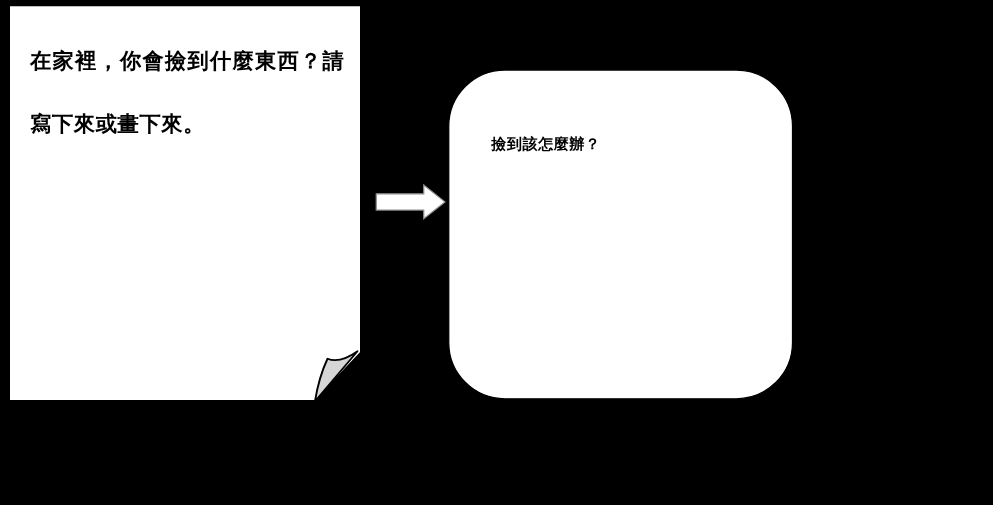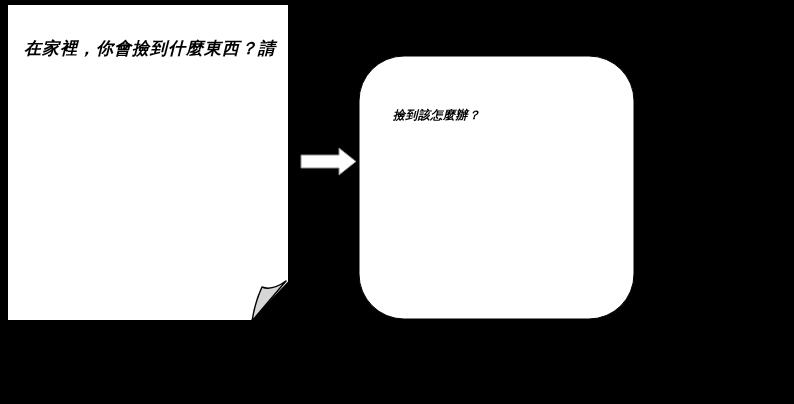--- a/index.html
+++ b/index.html
@@ -21,21 +21,20 @@
     top: 0;
     width: 794px;
     height: 404px;
   }
   .txt {
     position: absolute;
     color: #000;
     font-weight: bold;
     white-space: nowrap;
     line-height: 1.1;
-    font-style: italic;
   }
   .page-line1 {
     left: 24px;
     top: 40px;
     font-size: 17px;
     letter-spacing: 1px;
   }
   .page-line2 {
     left: 24px;
     top: 91px;
@@ -60,16 +59,17 @@
 
     <path d="M252,321 L286,281 Q272,291 262,287 Q255,302 252,321 Z" stroke="#000000" stroke-width="1.5" stroke-linejoin="round" fill="#d6d6d6"></path>
 
     <path d="M301,155 L339,155 L339,148 L356,161.5 L339,175 L339,168 L301,168 Z" stroke="#8c8c8c" stroke-width="1" fill="#ffffff"></path>
 
     <rect x="359" y="56" width="275" height="263" rx="45" ry="45" stroke="#000000" stroke-width="1" fill="#ffffff"></rect>
   </svg>
 
   <div class="txt page-line1">在家裡，你會撿到什麼東西？請</div>
 
+  <div class="txt page-line2">寫下來或畫下來。</div>
 
   <div class="txt box-text">撿到該怎麼辦？</div>
 
 </div>
 
 </body></html>

